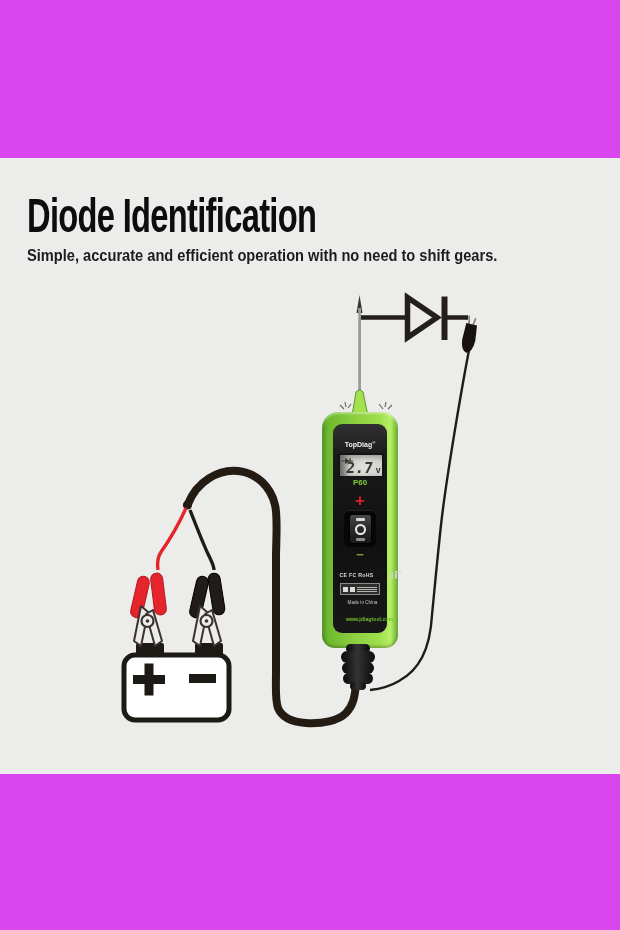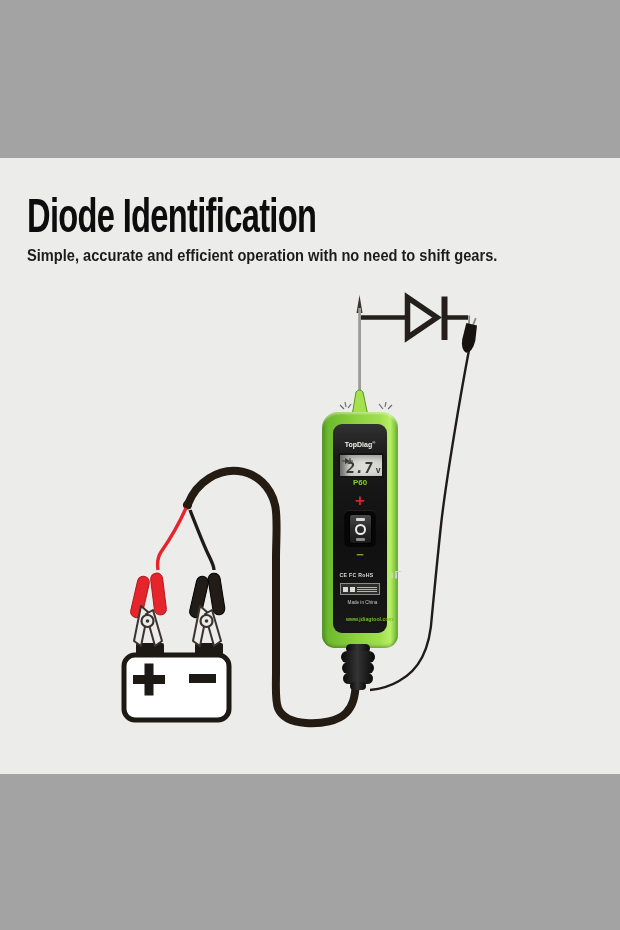--- a/index.html
+++ b/index.html
@@ -1,16 +1,16 @@
 <!DOCTYPE html>
 <html><head>
 <meta charset="utf-8">
 <style>
   html,body{margin:0;padding:0;background:#fff;}
-  .stage{position:relative;width:620px;height:930px;background:#a3a3a3;overflow:hidden;
+  .stage{position:relative;width:620px;height:930px;background:#d946ef;overflow:hidden;
          font-family:"Liberation Sans",sans-serif;}
   .gray-panel{position:absolute;left:0;top:158px;width:620px;height:616px;background:#ececeb;}
   .title{position:absolute;left:27px;top:192px;margin:0;font-size:48px;font-weight:bold;
          color:#0d0d0d;line-height:1.0;letter-spacing:-1px;transform:scaleX(.68);
          transform-origin:left center;white-space:nowrap;}
   .subtitle{position:absolute;left:27px;top:246px;margin:0;font-size:17px;font-weight:bold;
          color:#1c1c1c;transform:scaleX(.86);transform-origin:left center;white-space:nowrap;}
   svg.diagram{position:absolute;left:0;top:0;}
 
   

